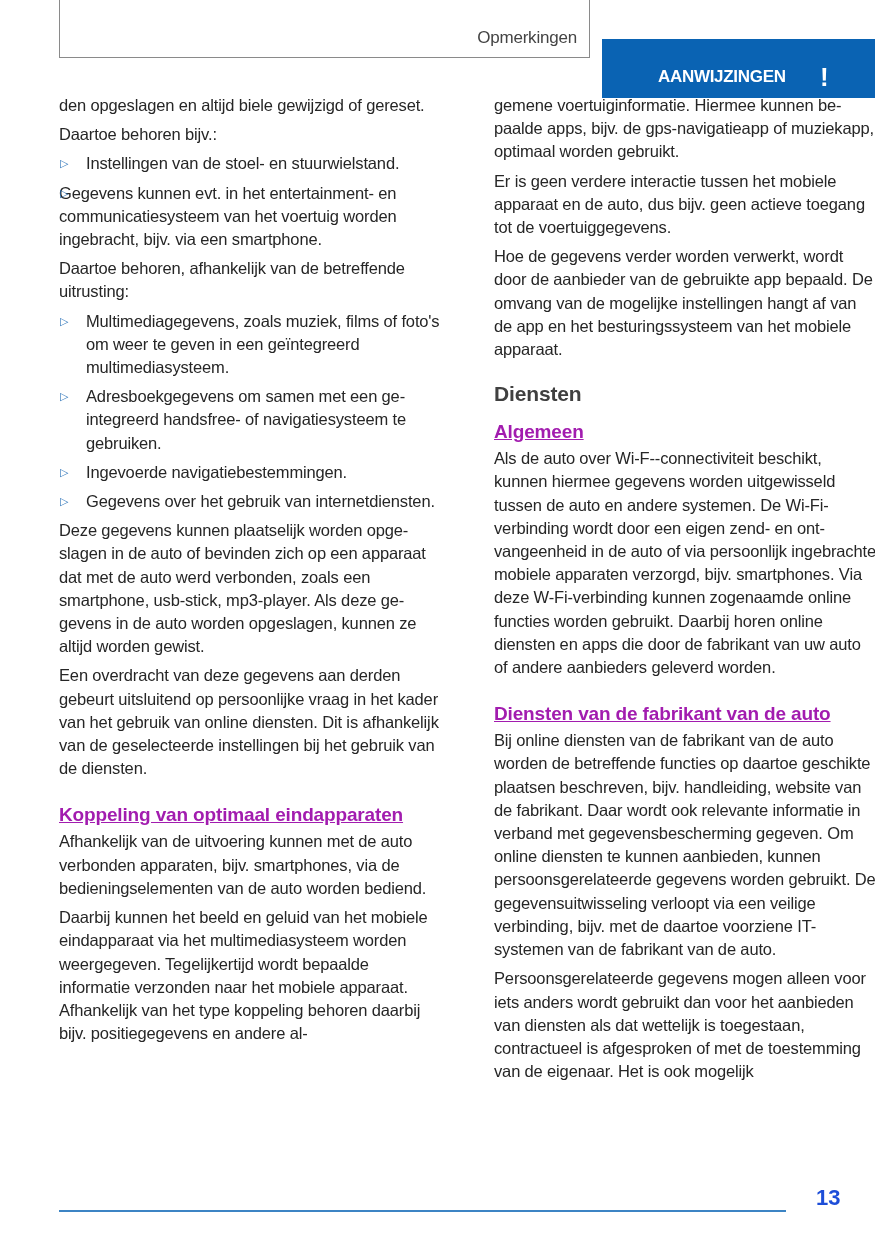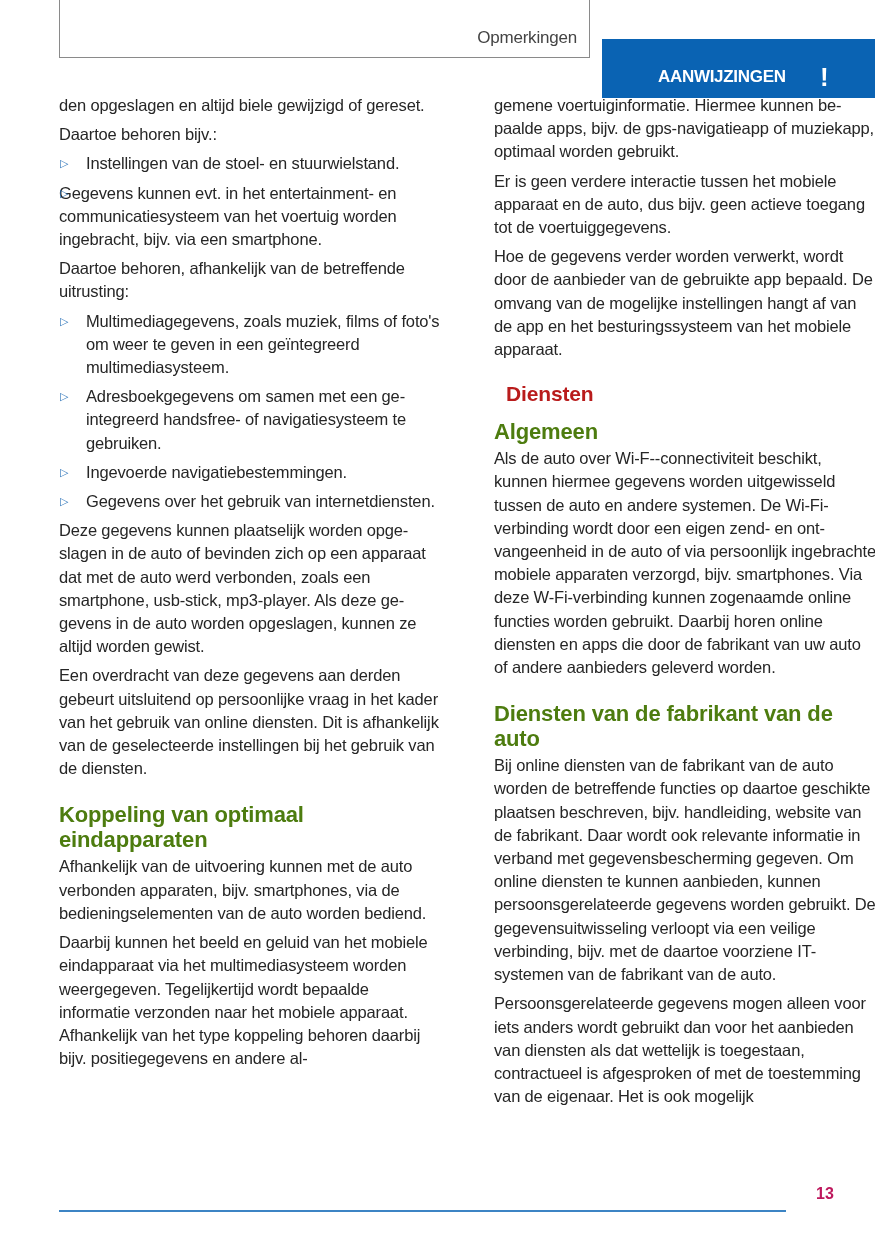--- a/index.html
+++ b/index.html
@@ -37,36 +37,36 @@
   .col.left { left: 59px; }
   .col.right { left: 494px; }
   .col p { margin: 0 0 6px 0; }
   ul.bullets { list-style: none; margin: 0; padding: 0; }
   ul.bullets li { position: relative; padding-left: 27px; margin: 0 0 6px 0; }
   ul.bullets li .bul {
     position: absolute; left: 1px; top: 0;
     color: #2a72b8; font-size: 11px;
   }
   h2.chap {
-    margin: 20px 0 12px 12px; font-size: 21px; font-weight: bold;
-    color: #b91c1c; line-height: 26px;
+    margin: 20px 0 12px 0; font-size: 21px; font-weight: bold;
+    color: #404040; line-height: 26px;
   }
   h3.sub {
-    margin: 0 0 3px 0; font-size: 22px; font-weight: bold;
-    color: #4d7c0f; line-height: 25px;
+    margin: 0 0 3px 0; font-size: 19px; font-weight: bold;
+    color: #a21caf; line-height: 25px; text-decoration: underline;
   }
   .gap { height: 16px; }
 
   .footer-line {
     position: absolute; left: 59px; top: 1210px; width: 727px; height: 2px;
     background: #3c84c4;
   }
   .page-num {
     position: absolute; left: 816px; top: 1185px;
-    font-size: 16px; font-weight: bold; color: #be185d;
+    font-size: 22px; font-weight: bold; color: #1d4ed8;
   }
 </style>
 </head>
 <body>
 
 <div class="hdr-box">
   <span class="hdr-section">Opmerkingen</span>
 </div>
 <div class="hdr-tab">
   <span class="hdr-tab-label">AANWIJZINGEN</span>

